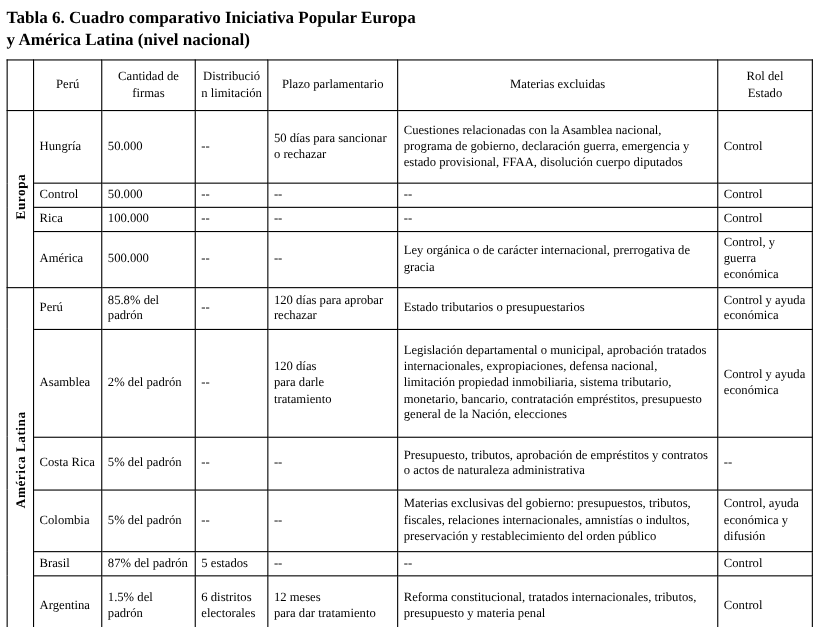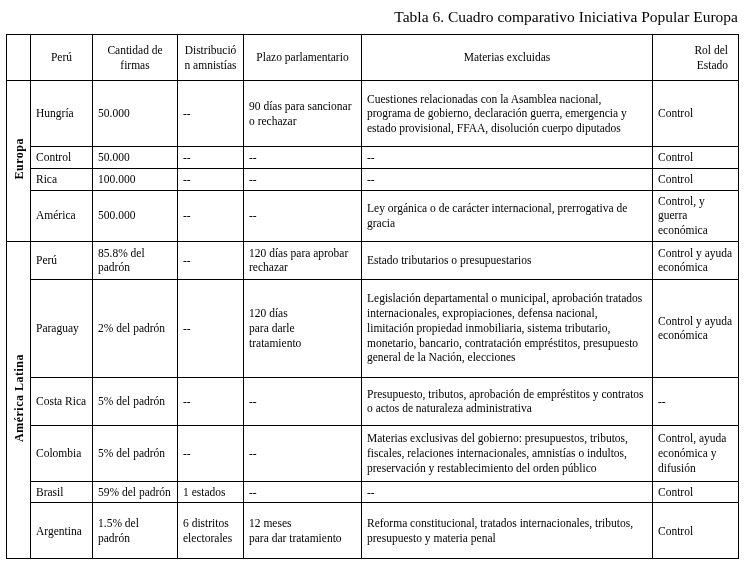--- a/index.html
+++ b/index.html
@@ -5,22 +5,22 @@
   * { margin: 0; padding: 0; box-sizing: border-box; }
   html, body { background: #ffffff; }
   body {
     width: 744px; height: 570px;
     font-family: "Liberation Serif", "DejaVu Serif", serif;
     color: #000;
     overflow: hidden;
   }
   .page { padding: 5px 6px 0 6px; }
   .title {
-    text-align: right;
-    font-weight: normal;
+    text-align: left;
+    font-weight: bold;
     font-size: 15.5px;
     line-height: 1.3;
     margin: 2px 0 7px 0;
   }
   table.cmp {
     border-collapse: collapse;
     table-layout: fixed;
     width: 732px;
     border: 1px solid #000;
   }
@@ -28,21 +28,21 @@
     border: 1px solid #000;
     font-size: 11.5px;
     font-weight: normal;
     vertical-align: middle;
     padding: 3px 5px;
     line-height: 1.28;
     text-align: left;
     word-wrap: break-word;
   }
   tr.head th { text-align: center; padding: 5px 4px; }
-  tr.head th.rol-h { padding: 5px 10px; text-align: right; }
+  tr.head th.rol-h { padding: 5px 10px; }
   th.group {
     text-align: center;
     vertical-align: middle;
     padding: 2px 1px;
   }
   .vert {
     display: inline-block;
     writing-mode: vertical-rl;
     transform: rotate(180deg);
     font-weight: bold;
@@ -53,50 +53,51 @@
   td.c { text-align: center; }
   td.plazo { white-space: pre-line; }
 </style>
 </head>
 <body>
 
 <div class="page">
 
   <div class="title">
     <span>Tabla 6. Cuadro comparativo Iniciativa Popular Europa</span><br>
+    <span>y América Latina (nivel nacional)</span>
   </div>
 
   <table class="cmp">
     <colgroup>
       <col style="width:24px">
         <col style="width:62px">
         <col style="width:85px">
       <col style="width:66px">
         <col style="width:118px">
         <col style="width:291px">
         <col style="width:86px">
     </colgroup>
 
     <tbody>
         <tr class="head" style="height:46px">
       <td></td>
       <th>Perú</th>
       <th>Cantidad de firmas</th>
-      <th>Distribución amnistías</th>
+      <th>Distribución limitación</th>
       <th>Plazo parlamentario</th>
       <th>Materias excluidas</th>
       <th class="rol-h">Rol del Estado</th>
     </tr>
 
     <tr style="height:66px">
       <th class="group" rowspan="4"><span class="vert">Europa</span></th>
       <td>Hungría</td>
       <td>50.000</td>
       <td class="c">--</td>
-      <td class="plazo">90 días para sancionar
+      <td class="plazo">50 días para sancionar
 o rechazar</td>
       <td>Cuestiones relacionadas con la Asamblea nacional, programa de gobierno, declaración guerra, emergencia y estado provisional, FFAA, disolución cuerpo diputados</td>
       <td>Control</td>
     </tr>
     <tr style="height:18px">
       <td>Control</td>
       <td>50.000</td>
       <td class="c">--</td>
       <td class="c">--</td>
       <td class="c">--</td>
@@ -123,21 +124,21 @@
       <th class="group" rowspan="6"><span class="vert">América Latina</span></th>
       <td>Perú</td>
       <td>85.8% del padrón</td>
       <td class="c">--</td>
       <td class="plazo">120 días para aprobar
 rechazar</td>
       <td>Estado tributarios o presupuestarios</td>
       <td>Control y ayuda económica</td>
     </tr>
     <tr style="height:98px">
-      <td>Paraguay</td>
+      <td>Asamblea</td>
       <td>2% del padrón</td>
       <td class="c">--</td>
       <td class="plazo">120 días
 para darle
 tratamiento</td>
       <td>Legislación departamental o municipal, aprobación tratados internacionales, expropiaciones, defensa nacional, limitación propiedad inmobiliaria, sistema tributario, monetario, bancario, contratación empréstitos, presupuesto general de la Nación, elecciones</td>
       <td>Control y ayuda económica</td>
     </tr>
     <tr style="height:48px">
       <td>Costa Rica</td>
@@ -150,22 +151,22 @@
     <tr style="height:56px">
       <td>Colombia</td>
       <td>5% del padrón</td>
       <td class="c">--</td>
       <td class="c">--</td>
       <td>Materias exclusivas del gobierno: presupuestos, tributos, fiscales, relaciones internacionales, amnistías o indultos, preservación y restablecimiento del orden público</td>
       <td>Control, ayuda económica y difusión</td>
     </tr>
     <tr style="height:20px">
       <td>Brasil</td>
-      <td>59% del padrón</td>
-      <td class="c">1 estados</td>
+      <td>87% del padrón</td>
+      <td class="c">5 estados</td>
       <td class="c">--</td>
       <td class="c">--</td>
       <td>Control</td>
     </tr>
     <tr style="height:56px">
       <td>Argentina</td>
       <td>1.5% del padrón</td>
       <td class="c">6 distritos electorales</td>
       <td class="plazo">12 meses
 para dar tratamiento</td>

